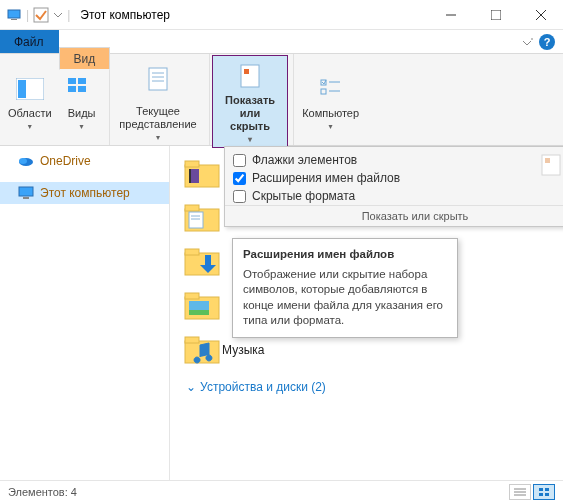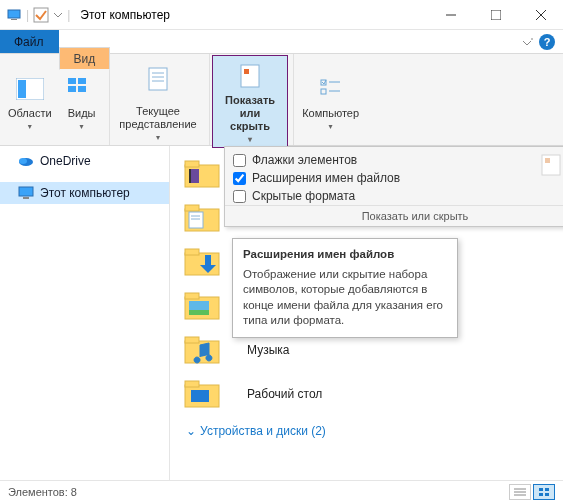--- a/index.html
+++ b/index.html
@@ -27,27 +27,27 @@
 .group-inner { display:flex; flex:1; align-items:flex-start; }
 .group-label { font-size: 11px; color: #666; padding: 2px 0 4px 0; text-align: center; width: 100%; }
 .bigbtn { width: auto; min-width: 48px; padding: 4px 6px 2px 6px; display: flex; flex-direction: column; align-items: center; text-align:center; font-size: 11px; color: #333; line-height: 1.2; gap:2px; }
 .bigbtn.active { background: #cde6f7; border:1px solid #701a75;font-weight:bold; }
 .bigbtn .icon-ph { width: 32px; height: 32px; display:flex; align-items:center; justify-content:center; }
 .drop-arrow { font-size: 8px; color: #666; }
 
 
 .content { display: flex; height: calc(502px - 30px - 24px - 92px - 22px); position: relative; }
 .nav { width: 170px; border-right: 1px solid #e5e5e5; padding-top: 4px; }
-.nav-item { display: flex; align-items: center; gap: 6px; padding: 3px 8px 3px 18px; font-size: 12px; color: #0f172a; }
+.nav-item { display: flex; align-items: center; gap: 6px; padding: 3px 8px 3px 18px; font-size: 12px; color: #a16207; }
 .nav-item.selected { background: #cde8ff; }
 .nav-item .ni-icon { width:16px; height:16px; display:flex; align-items:center; justify-content:center; }
 .nav-spacer { height: 10px; }
 
 .main { flex:1; overflow:auto; position:relative; padding: 6px 0 0 12px; }
-.item-row { display:flex; align-items:center; gap:25px; padding: 6px 0; }
+.item-row { display:flex; align-items:center; gap:0; padding: 6px 0; }
 .item-row .folder-ico { width:40px; height:32px; display:flex; align-items:center; justify-content:center; }
 .item-row .label { font-size:12px; color:#222; }
 
 .section-head { color:#1979ca; font-size:12px; padding: 8px 0 4px 4px; display:flex; align-items:center; gap:4px; }
 
 
 .showhide-panel { position:absolute; left:224px; top:146px; width:382px; background:#f5f5f5; border:1px solid #c7c7c7; box-shadow: 2px 2px 4px rgba(0,0,0,.15); z-index:5; }
 .sh-body { display:flex; padding:6px 8px 2px 8px; gap:10px; }
 .sh-checks { display:flex; flex-direction:column; gap:4px; flex:1; }
 .sh-check { display:flex; align-items:center; gap:6px; font-size:12px; color:#333; }
@@ -280,30 +280,20 @@
     </div>
     <div class="item-row">
       <span class="folder-ico">
         <svg width="38" height="30">
             <rect x="2" y="6" width="34" height="22" fill="#ffd76a" stroke="#e0b84a"></rect>
             <rect x="2" y="2" width="14" height="6" fill="#ffd76a" stroke="#e0b84a"></rect>
             <path d="M14 22 a3 3 0 1 0 0.1 0 M17 22 L17 10 L26 8 L26 20 a3 3 0 1 1 -0.1 0" fill="#2a7fc9" stroke="#2a7fc9"></path>
           </svg>
       </span>
       <span class="label">Музыка</span>
-    </div>
-    <div class="item-row">
-      <span class="folder-ico">
-        <svg width="38" height="30">
-            <rect x="2" y="6" width="34" height="22" fill="#ffd76a" stroke="#e0b84a"></rect>
-            <rect x="2" y="2" width="14" height="6" fill="#ffd76a" stroke="#e0b84a"></rect>
-            <rect x="8" y="11" width="18" height="12" fill="#1f7bd6"></rect>
-          </svg>
-      </span>
-      <span class="label">Рабочий стол</span>
     </div>
 
     <div class="section-head">
       <span style="color:#1979ca;">⌄</span>
       <span>Устройства и диски (2)</span>
     </div>
   </div>
 </div>
 
 <div class="showhide-panel">
@@ -333,21 +323,21 @@
   </div>
   <div class="sh-footer">Показать или скрыть</div>
 </div>
 
 <div class="tooltip">
   <div class="tt-title">Расширения имен файлов</div>
   <div>Отображение или скрытие набора символов, которые добавляются в конце имени файла для указания его типа или формата.</div>
 </div>
 
 <div class="statusbar">
-  <span>Элементов: 8</span>
+  <span>Элементов: 4</span>
   <div class="sb-right">
     <div class="viewmode">
       <svg width="12" height="10">
           <line x1="0" y1="2" x2="12" y2="2" stroke="#888"></line>
           <line x1="0" y1="5" x2="12" y2="5" stroke="#888"></line>
           <line x1="0" y1="8" x2="12" y2="8" stroke="#888"></line>
         </svg>
     </div>
     <div class="viewmode active">
       <svg width="12" height="10">

